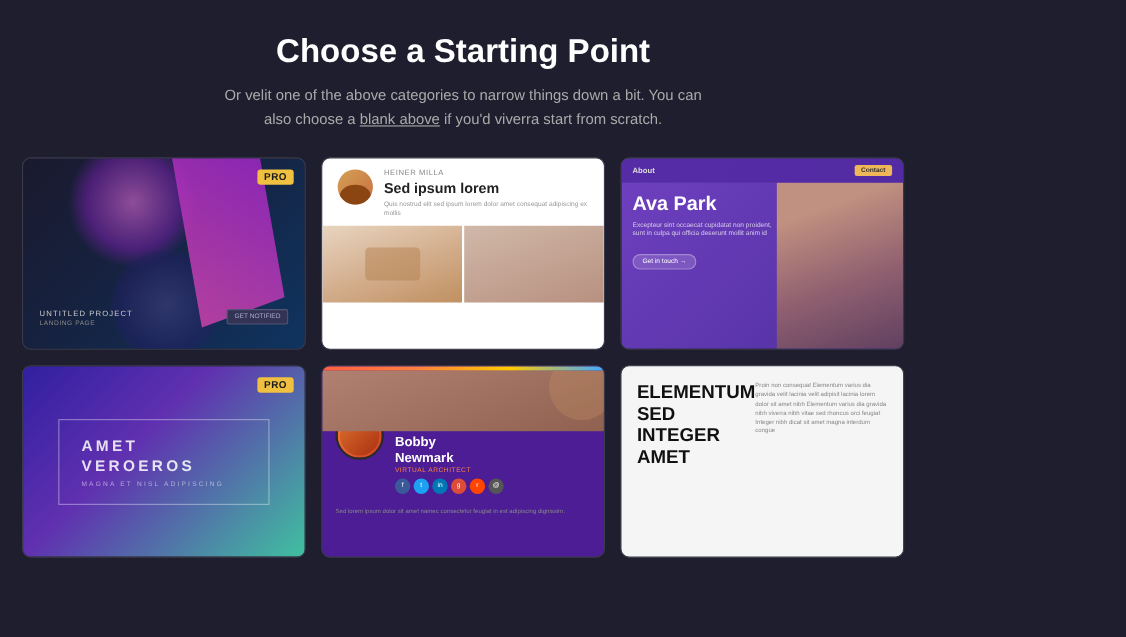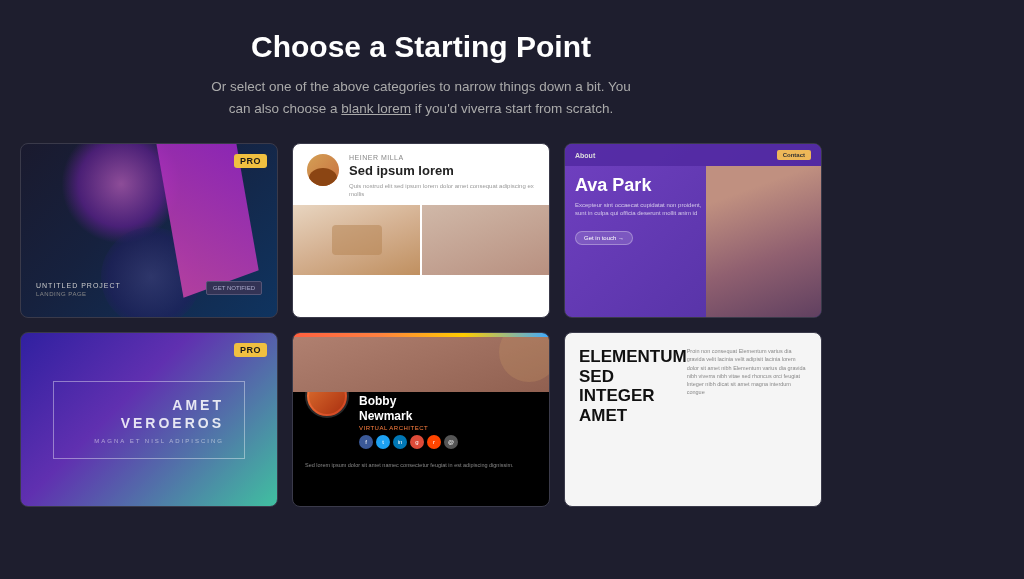--- a/index.html
+++ b/index.html
@@ -357,21 +357,21 @@
 
     
     .card-4 {
       background: linear-gradient(135deg, #3020a0 0%, #6030b0 40%, #40c0a0 100%);
       display: flex;
       align-items: center;
       justify-content: center;
     }
 
     .card-4-inner {
-      text-align: right;
+      text-align: left;
       border: 1.5px solid rgba(255,255,255,0.4);
       padding: 14px 20px;
       width: 75%;
     }
 
     .card-4-title {
       font-size: 14px;
       font-weight: 800;
       color: rgba(255,255,255,0.85);
       letter-spacing: 3px;
@@ -382,21 +382,21 @@
     .card-4-sub {
       font-size: 6px;
       color: rgba(255,255,255,0.5);
       letter-spacing: 2px;
       text-transform: uppercase;
       margin-top: 6px;
     }
 
     
     .card-5 {
-      background: #000000;
+      background: #4c1d95;
       overflow: hidden;
     }
 
     .card-5-top-bar {
       height: 4px;
       background: linear-gradient(90deg, #ff6040, #ff8040, #ffcc00, #40aaff);
     }
 
     .card-5-header {
       background: linear-gradient(160deg, #b08070 0%, #906050 100%);
@@ -542,21 +542,21 @@
       height: 100%;
     }
   </style>
 </head>
 <body>
 
 <div class="page-container">
   <div class="header">
     <h1>Choose a Starting Point</h1>
     <p>
-      <span>Or select one of the above categories to narrow things down a bit. You can also choose a </span><a>blank lorem</a><span> if you'd viverra start from scratch.</span>
+      <span>Or velit one of the above categories to narrow things down a bit. You can also choose a </span><a>blank above</a><span> if you'd viverra start from scratch.</span>
     </p>
   </div>
 
   <div class="grid">
 
     <div class="card card-1">
       <div class="card-1-inner">
         <div class="card-1-bg">
           <div class="card-1-circle1"></div>
           <div class="card-1-circle2"></div>

